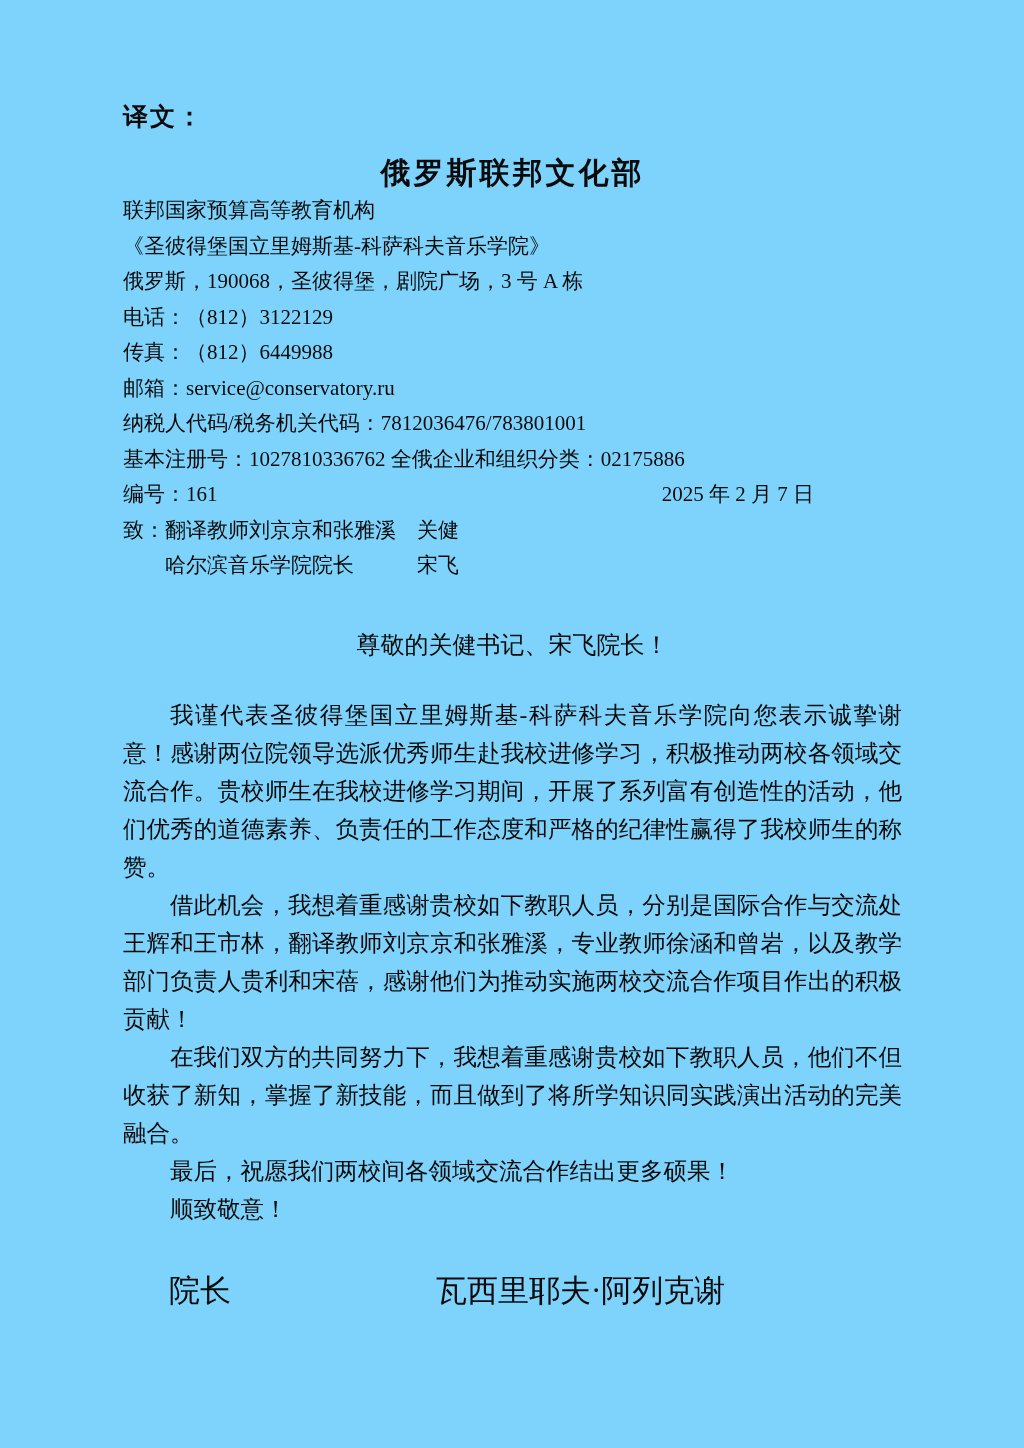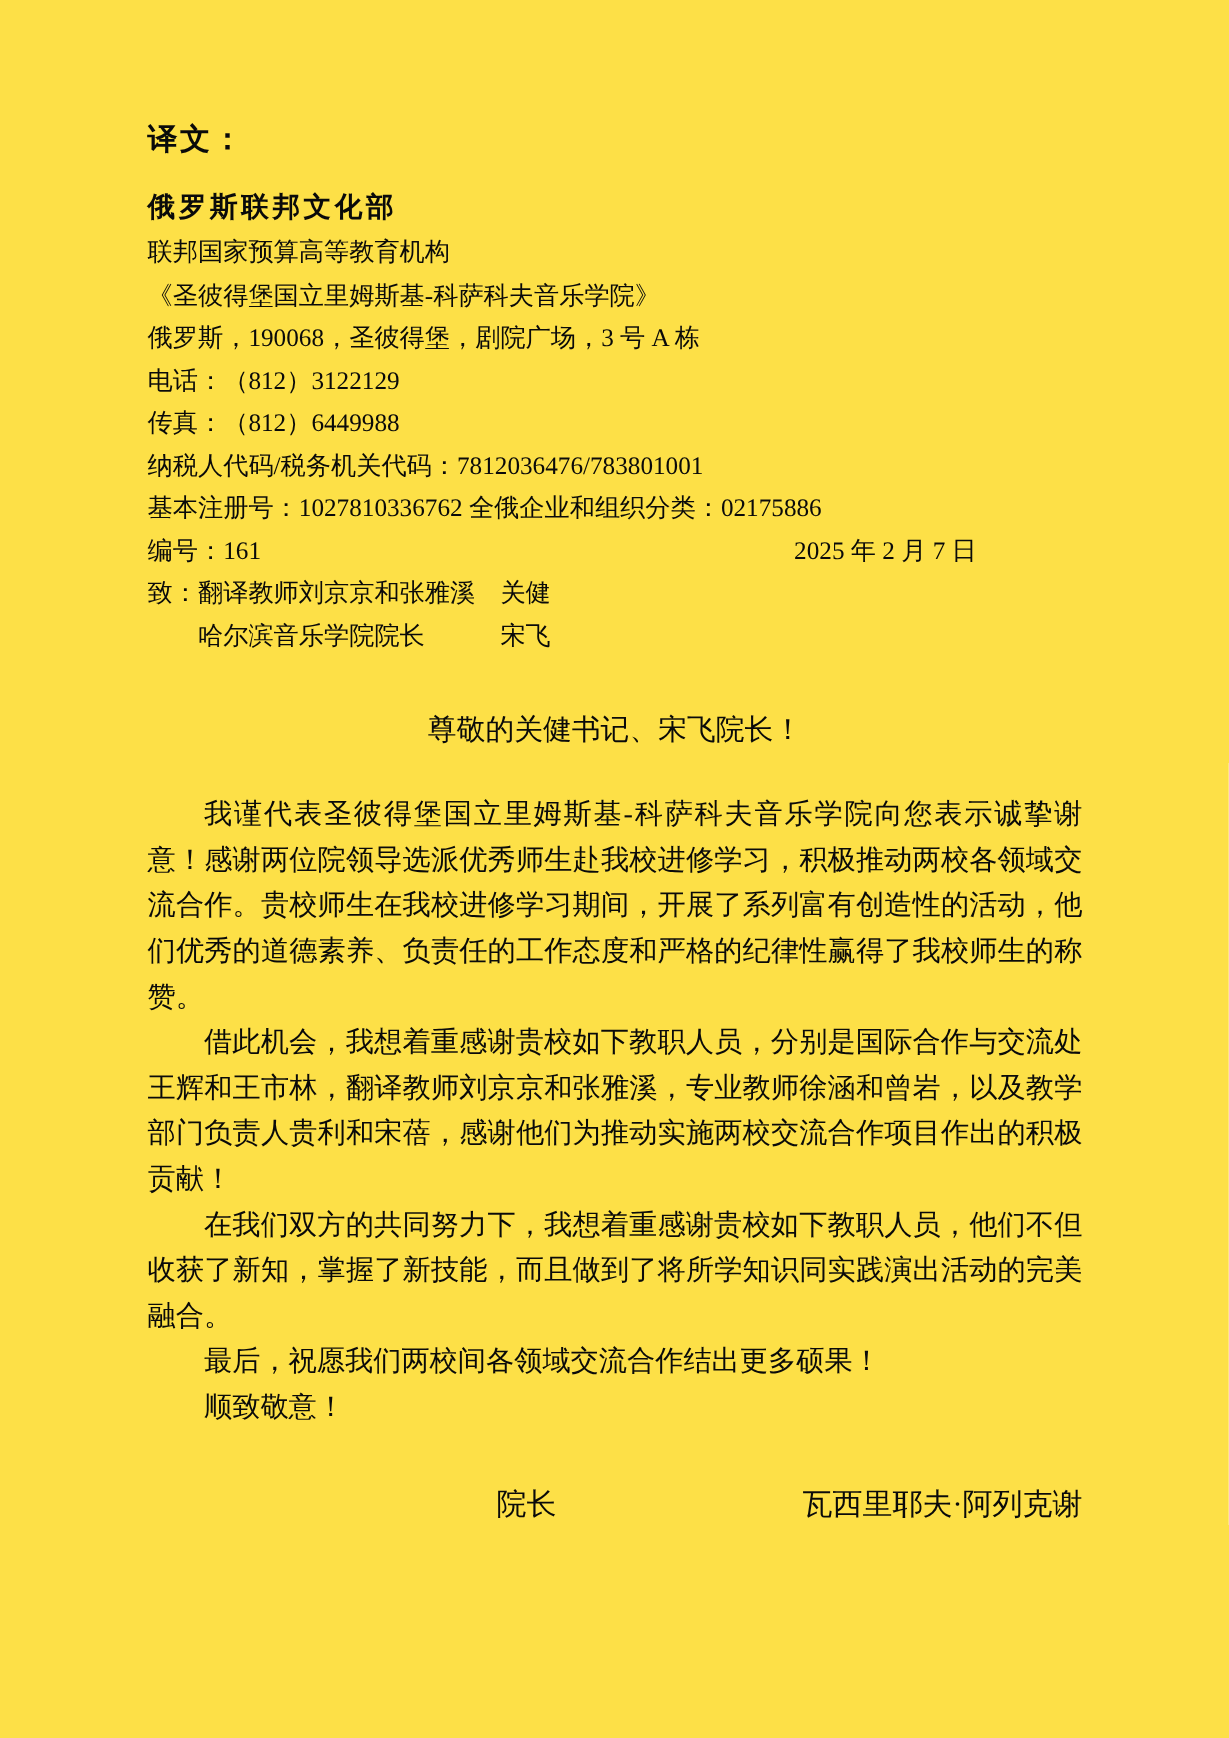--- a/index.html
+++ b/index.html
@@ -12,33 +12,33 @@
     height: 1448px;
     overflow: hidden;
     color: #0a0a0a;
     font-family: "Liberation Serif", "DejaVu Serif", serif;
   }
   .page {
     box-sizing: border-box;
     width: 1024px;
     height: 1448px;
     padding: 100px 122px 0 123px;
-    background: #fde047;
+    background: #7dd3fc;
   }
   .doc-label {
     font-size: 25px;
     font-weight: bold;
     letter-spacing: 2px;
     line-height: 33px;
   }
   .doc-title {
     margin-top: 20px;
-    font-size: 23px;
+    font-size: 30px;
     font-weight: bold;
-    text-align: left;
+    text-align: center;
     letter-spacing: 3px;
     line-height: 40px;
   }
   .letterhead {
     margin-top: 0;
     font-size: 21px;
   }
   .lh-line {
     line-height: 35.5px;
     white-space: pre-wrap;
@@ -63,23 +63,22 @@
   }
   .para {
     margin: 0;
     text-indent: 2em;
     text-align: justify;
     line-height: 38px;
   }
   .signature-row {
     margin-top: 44px;
     display: flex;
-    font-size: 25px;
+    font-size: 31px;
     line-height: 38px;
-    justify-content: flex-end;
   }
   .sig-title { margin-left: 46px; }
   .sig-name  { margin-left: 205px; }
 </style>
 </head>
 <body>
 
 <div class="page">
 
   <div class="doc-label">译文：</div>
@@ -87,20 +86,21 @@
   <div class="doc-title">俄罗斯联邦文化部</div>
 
   <div class="letterhead">
 
     <div>
         <div class="lh-line">联邦国家预算高等教育机构</div>
         <div class="lh-line">《圣彼得堡国立里姆斯基-科萨科夫音乐学院》</div>
         <div class="lh-line">俄罗斯，190068，圣彼得堡，剧院广场，3 号 A 栋</div>
         <div class="lh-line">电话：（812）3122129</div>
         <div class="lh-line">传真：（812）6449988</div>
+        <div class="lh-line">邮箱：service@conservatory.ru</div>
         <div class="lh-line">纳税人代码/税务机关代码：7812036476/783801001</div>
         <div class="lh-line">基本注册号：1027810336762 全俄企业和组织分类：02175886</div>
       </div>
 
     <div class="ref-row">
       <span class="ref-number">编号：161</span>
       <span class="ref-date">2025 年 2 月 7 日</span>
     </div>
 
     <div>

